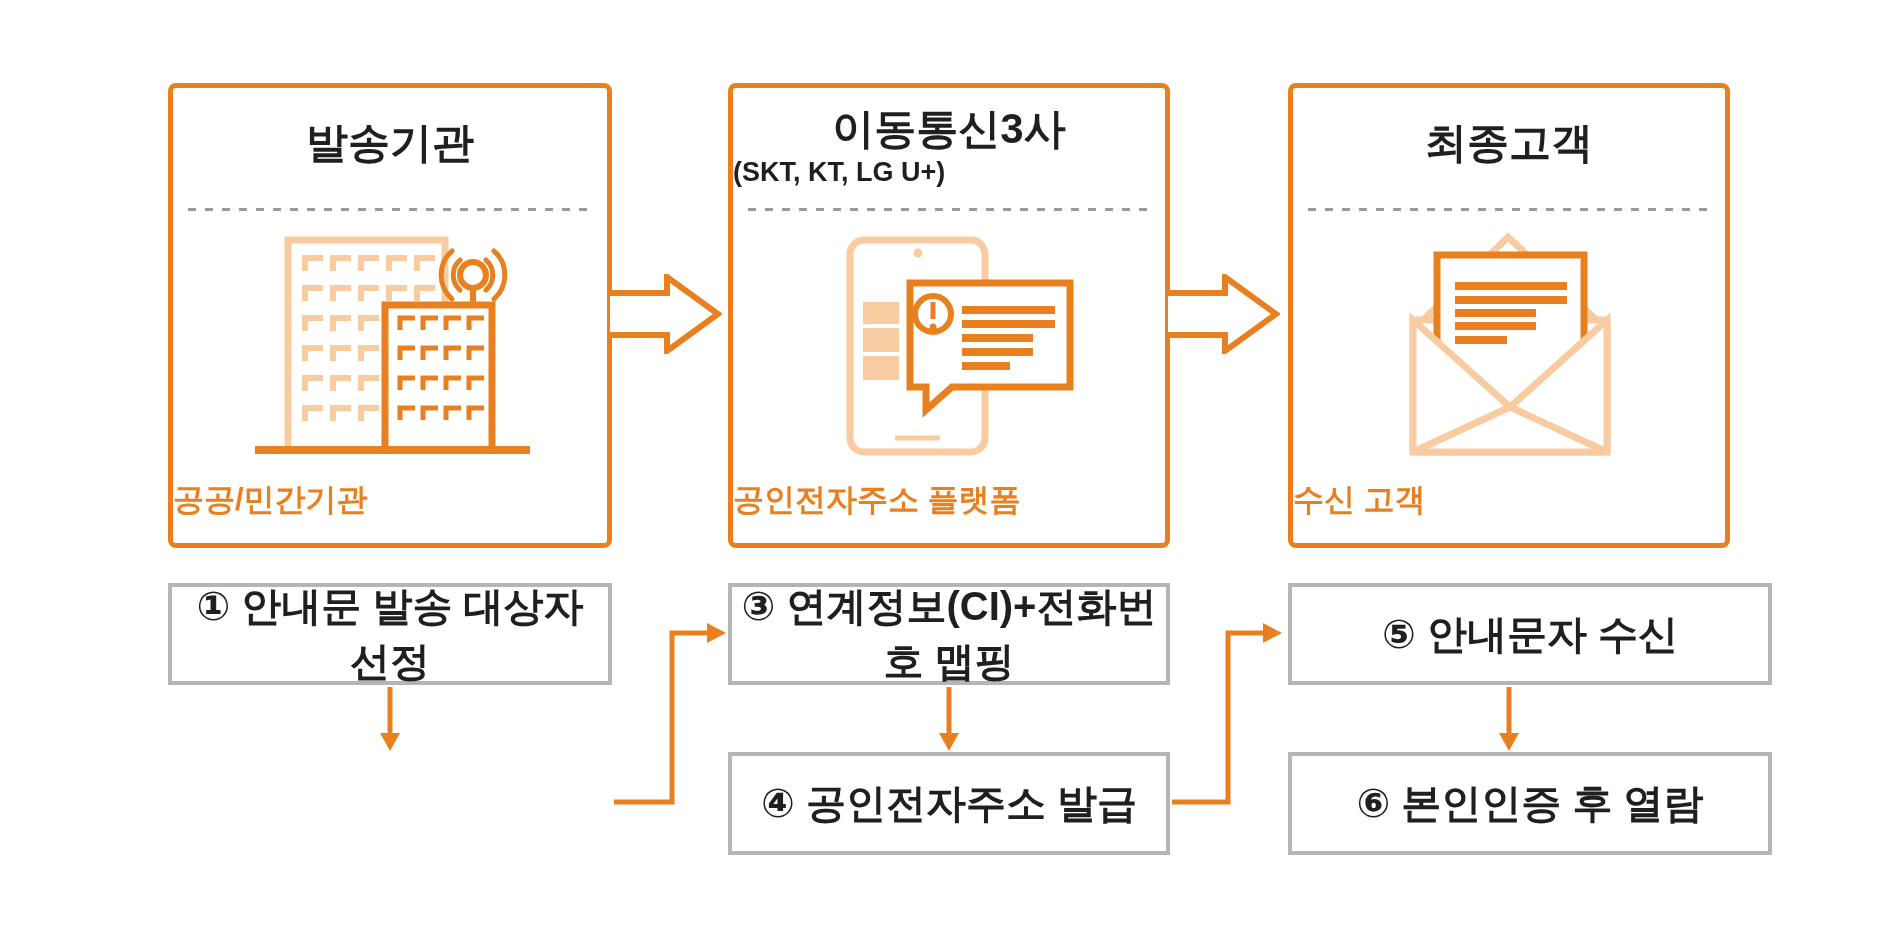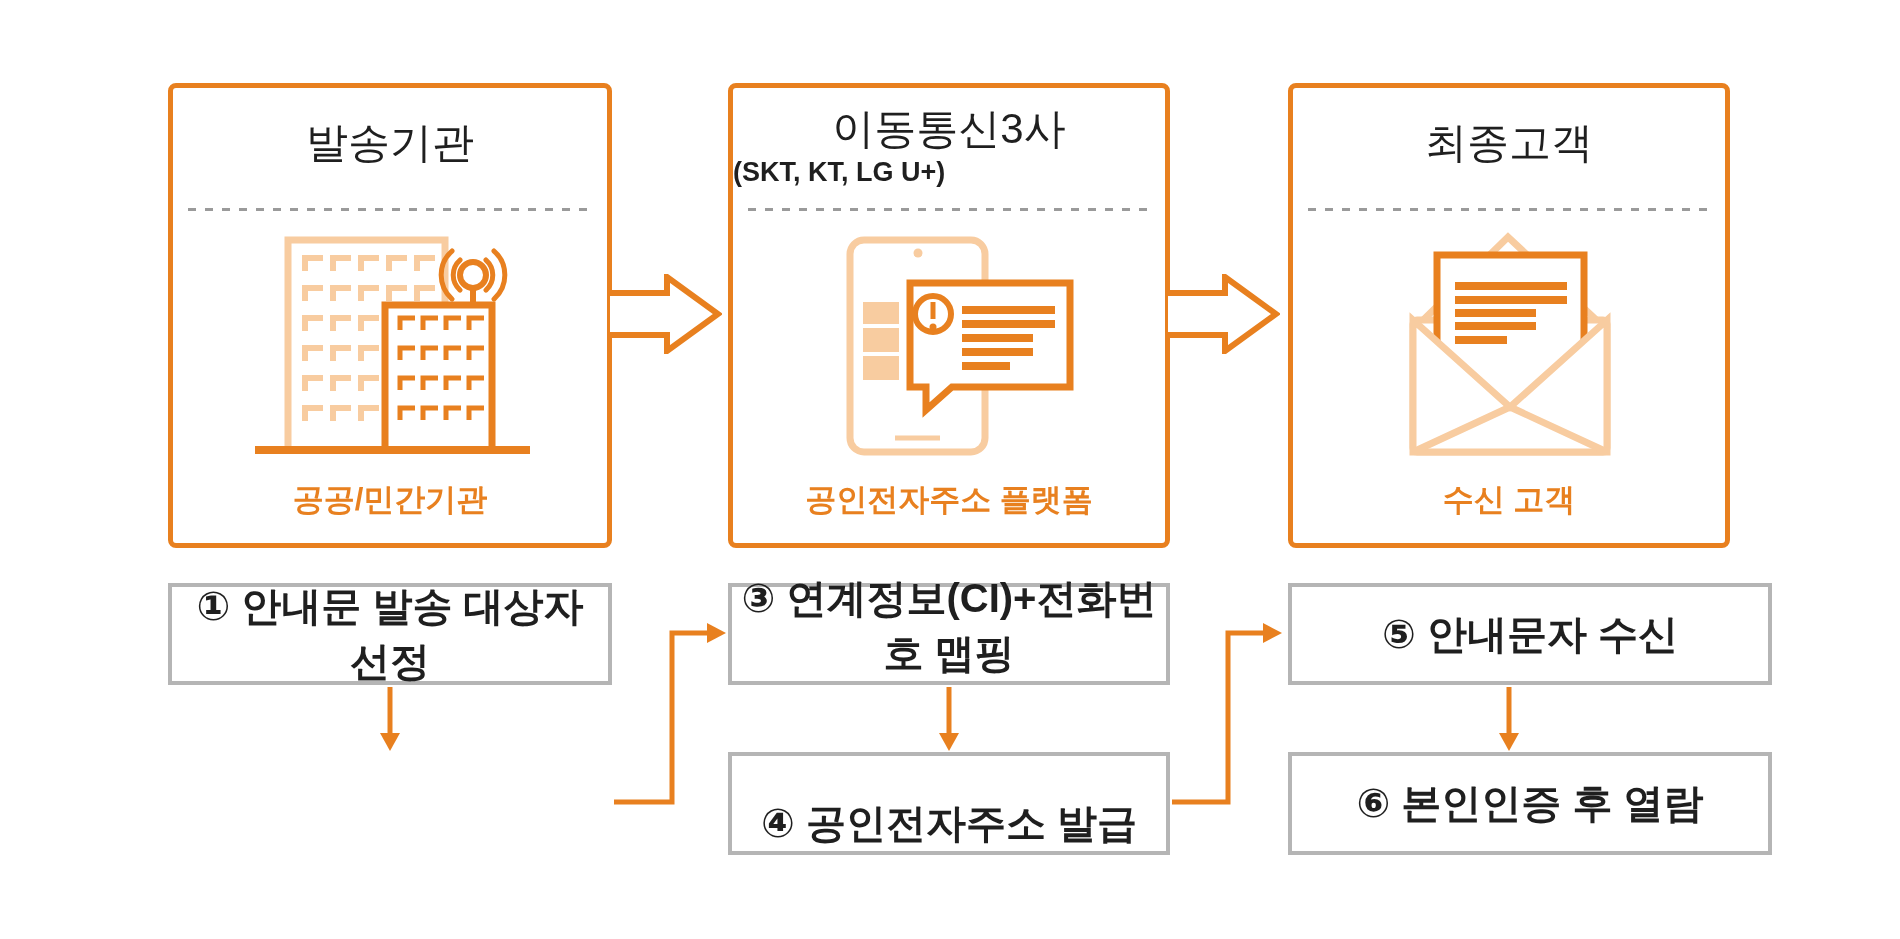--- a/index.html
+++ b/index.html
@@ -13,28 +13,28 @@
   body{background:#fff;}
   .canvas{position:relative;width:1900px;height:939px;background:#fff;
           font-family:"Liberation Sans","DejaVu Sans",sans-serif;overflow:hidden;}
 
   
   .panel{position:absolute;top:83px;height:465px;background:#fff;
          border:5px solid var(--accent);border-radius:8px;}
   .panel.p1{left:168px;width:444px;}
   .panel.p2{left:728px;width:442px;}
   .panel.p3{left:1288px;width:442px;}
-  .panel-title{margin-top:30px;text-align:center;font-size:42px;font-weight:normal;
+  .panel-title{margin-top:30px;text-align:center;font-size:42px;font-weight:bold;
                color:var(--title_color);line-height:1.2;}
   .panel.p2 .panel-title{margin-top:16px;}
   .panel-subtitle{margin-top:2px;text-align:left;font-size:27px;font-weight:bold;
                   color:var(--title_color);line-height:1.2;}
   .panel-divider{position:absolute;top:120px;left:15px;right:15px;height:3px;
                  background:repeating-linear-gradient(90deg,var(--divider) 0 8px,transparent 8px 17px);}
-  .panel-label{position:absolute;bottom:22px;left:0;width:100%;text-align:center;
+  .panel-label{position:absolute;bottom:22px;left:0;width:100%;
                font-size:31px;font-weight:bold;color:var(--accent);}
   .icon-svg{position:absolute;}
 
   
   .sa{stroke:var(--accent);fill:none;}
   .sl{stroke:var(--accent_light);fill:none;}
   .saw{stroke:var(--accent);fill:#fff;}
   .slw{stroke:var(--accent_light);fill:#fff;}
   .fa{fill:var(--accent);stroke:none;}
   .fl{fill:var(--accent_light);stroke:none;}
@@ -44,21 +44,21 @@
   .big-arrow.a1{left:610px;}
   .big-arrow.a2{left:1168px;}
 
   
   .step{position:absolute;background:#fff;border:4px solid var(--step_border);
         border-radius:0;display:flex;align-items:center;justify-content:center;
         font-size:40px;font-weight:bold;color:var(--title_color);text-align:center;}
   .row1{top:583px;height:102px;}
   .row2{top:752px;height:103px;}
   .c1{left:168px;width:444px;}
-  .c2{left:728px;width:442px;align-items:flex-end;}
+  .c2{left:728px;width:442px;}
   .c3{left:1288px;width:484px;}
 
   .flow-svg{position:absolute;}
 </style>
 </head>
 <body>
 
 <div class="canvas">
 
   <div class="panel p1">

